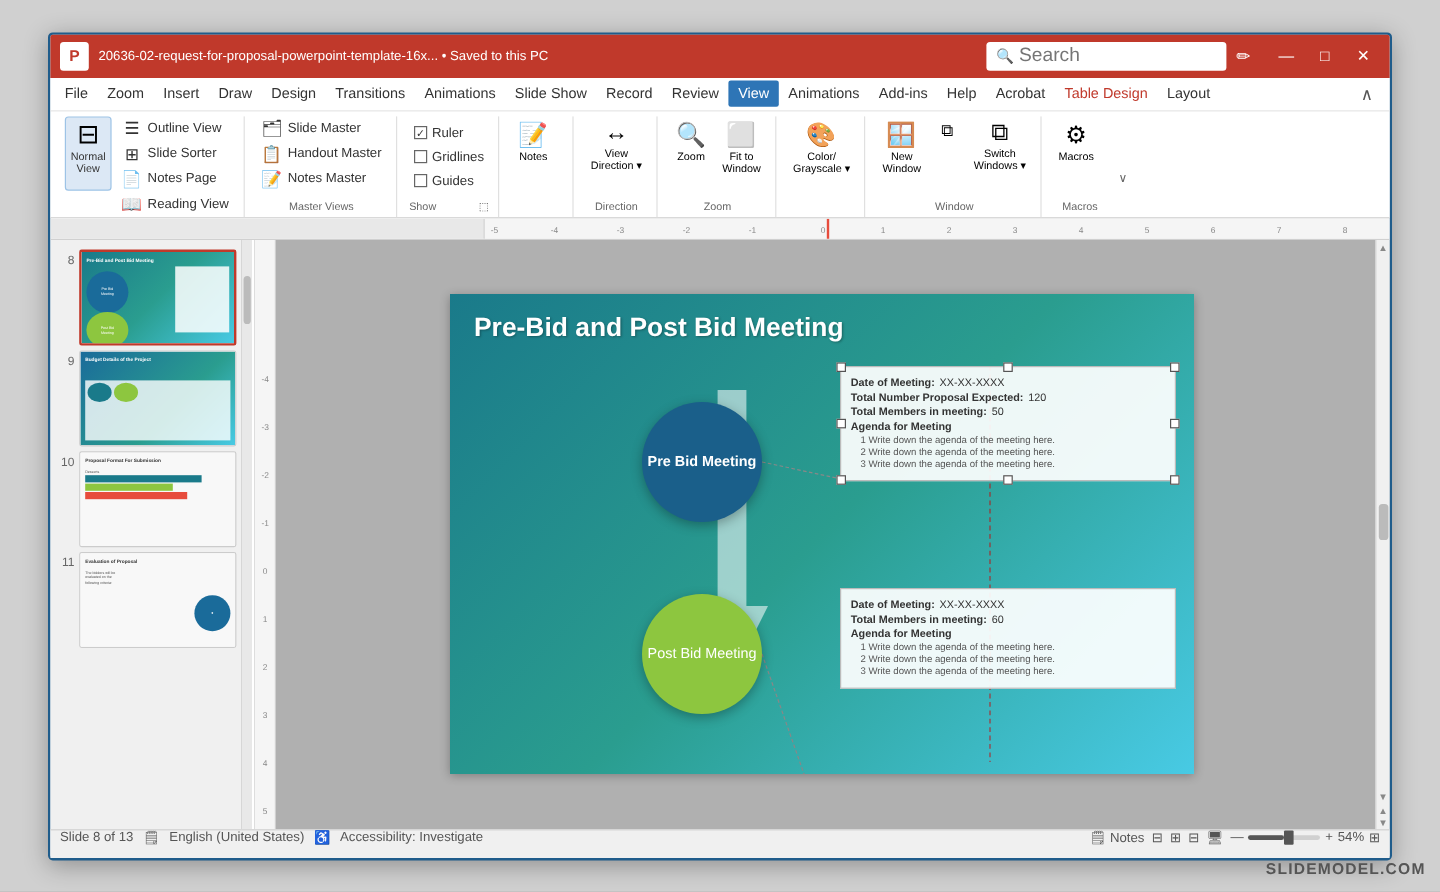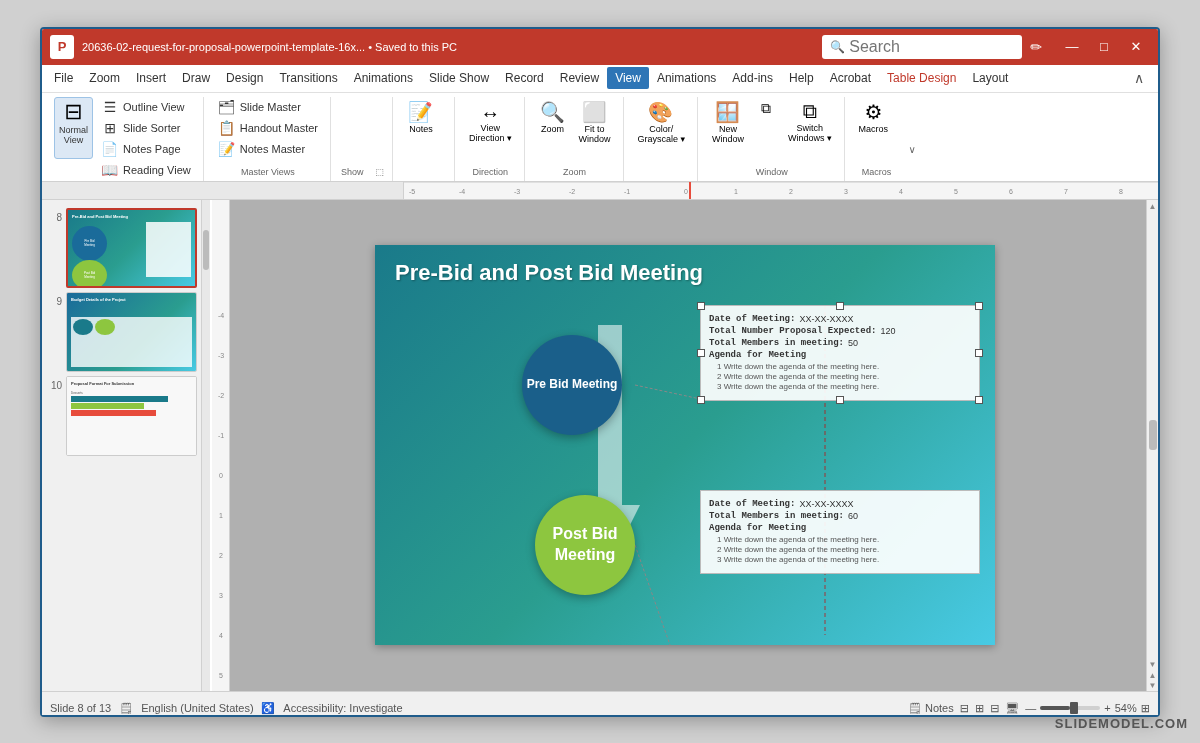--- a/index.html
+++ b/index.html
@@ -66,25 +66,25 @@
     
     
     .canvas-area { flex: 1; background: #b0b0b0; display: flex; align-items: center; justify-content: center; position: relative; overflow: hidden; }
     .slide-canvas { width: 620px; height: 400px; background: #fff; box-shadow: 0 2px 8px rgba(0,0,0,0.3); position: relative; overflow: hidden; }
     
     
     .slide-bg { position: absolute; inset: 0; background: linear-gradient(135deg, #1a7a8a 0%, #2a9d8f 50%, #48cae4 100%); }
     .slide-title-area { position: absolute; top: 15px; left: 20px; }
     .slide-title-text { color: #fff; font-size: 22px; font-weight: bold; text-shadow: 1px 1px 2px rgba(0,0,0,0.3); }
     .info-row { font-size: 9px; color: #333; margin-bottom: 2px; display: flex; gap: 4px; }
-    .info-label { font-weight: bold; font-family: Liberation Mono, monospace; }
+    .info-label { font-weight: bold; }
     .agenda-item { font-size: 8px; color: #555; padding-left: 8px; margin: 1px 0; }
     
     
-    .status-bar { background: #f0f0f0; height: 24px; display: flex; align-items: flex-end; padding: 0 8px; border-top: 1px solid #d0d0d0; flex-shrink: 0; font-size: 11px; color: #555; gap: 20px; }
+    .status-bar { background: #f0f0f0; height: 24px; display: flex; align-items: flex-start; padding: 0 8px; border-top: 1px solid #d0d0d0; flex-shrink: 0; font-size: 11px; color: #555; gap: 20px; }
     .status-left { display: flex; align-items: center; gap: 8px; flex: 1; }
     .status-right { display: flex; align-items: center; gap: 6px; }
     .zoom-bar { display: flex; align-items: center; gap: 4px; }
     .zoom-slider { width: 60px; height: 4px; background: #d0d0d0; border-radius: 2px; position: relative; }
     .zoom-filled { width: 30px; height: 4px; background: #555; border-radius: 2px; }
     
     .watermark { position: absolute; bottom: 12px; right: 12px; font-size: 13px; color: #555; font-weight: 600; letter-spacing: 1px; }
 
     
     .thumb-8 { background: linear-gradient(135deg, #1a7a8a 0%, #2a9d8f 50%, #48cae4 100%); }
@@ -181,20 +181,34 @@
             <div class="ribbon-small-btn">
               <span class="ribbon-small-btn-icon">📝</span>
               <span>Notes Master</span>
             </div>
           </div>
         </div>
         <div class="ribbon-group-label">Master Views</div>
       </div>
 
       <div class="ribbon-group">
+        <div class="ribbon-group-content" style="flex-direction:column; align-items:flex-start; gap:4px; padding-top:6px;">
+          <div class="ribbon-checkbox-btn">
+            <div class="ribbon-checkbox checked"></div>
+            <span>Ruler</span>
+          </div>
+          <div class="ribbon-checkbox-btn">
+            <div class="ribbon-checkbox"></div>
+            <span>Gridlines</span>
+          </div>
+          <div class="ribbon-checkbox-btn">
+            <div class="ribbon-checkbox"></div>
+            <span>Guides</span>
+          </div>
+        </div>
         <div class="ribbon-group-label" style="display:flex; justify-content:space-between;">Show <span style="font-size:9px;">⬚</span></div>
       </div>
 
       <div class="ribbon-group">
         <div class="ribbon-group-content" style="flex-direction:column; gap:2px;">
           <div class="ribbon-btn" style="height:62px;">
             <div style="font-size:20px;">📝</div>
             <div style="font-size:9px;">Notes</div>
           </div>
         </div>
@@ -338,20 +352,32 @@
                 <div style="position:absolute; top:14px; left:4px; right:4px;">
                   <div style="font-size:3px; color:#555; margin-bottom:1px;">Desserts</div>
                   <div style="height:6px; background:#1a7a8a; margin-bottom:1px; width:80%;"></div>
                   <div style="height:6px; background:#8dc63f; margin-bottom:1px; width:60%;"></div>
                   <div style="height:6px; background:#e74c3c; margin-bottom:1px; width:70%;"></div>
                 </div>
               </div>
             </div>
           </div>
 
+          <div class="slide-thumb">
+            <div class="slide-num">11</div>
+            <div class="slide-img">
+              <div style="width:100%; height:100%; position:relative; background:#f8f8f8;">
+                <div style="position:absolute; top:4px; left:4px; color:#333; font-size:4px; font-weight:bold;">Evaluation of Proposal</div>
+                <div style="position:absolute; top:14px; left:4px; color:#555; font-size:3px; line-height:1.5;">The bidders will be<br>evaluated on the<br>following criteria:</div>
+                <div style="position:absolute; top:35px; right:4px; width:30px; height:30px; border-radius:50%; background:#1a6b9a; display:flex; align-items:center; justify-content:center;">
+                  <div style="color:#fff; font-size:3px;">●</div>
+                </div>
+              </div>
+            </div>
+          </div>
 
         </div>
 
         <div style="width:8px; background:#e8e8e8; flex-shrink:0;">
           <div style="width:6px; height:40px; background:#bbb; border-radius:3px; margin:2px auto; margin-top:30px;"></div>
         </div>
       </div>
 
       <div class="canvas-area">
 
@@ -387,27 +413,27 @@
           <div class="slide-title-area">
             <div class="slide-title-text">Pre-Bid and Post Bid Meeting</div>
           </div>
 
           <div style="position:absolute; left:195px; top:80px; width:80px; height:270px; z-index:1;">
             <svg width="80" height="270" viewBox="0 0 80 270">
               <polygon points="28,0 52,0 52,180 70,180 40,240 10,180 28,180" fill="rgba(255,255,255,0.55)"></polygon>
             </svg>
           </div>
 
-          <div style="position:absolute; left:147px; top:90px; width:100px; height:100px; border-radius:50%; background:#1a5f8a; display:flex; align-items:center; justify-content:center; z-index:2; box-shadow:0 3px 10px rgba(0,0,0,0.3);">
+          <div style="position:absolute; left:160px; top:90px; width:100px; height:100px; border-radius:50%; background:#1a5f8a; display:flex; align-items:center; justify-content:center; z-index:2; box-shadow:0 3px 10px rgba(0,0,0,0.3);">
             <div style="color:#fff; font-size:12px; font-weight:bold; text-align:center; line-height:1.3;">Pre Bid
 Meeting</div>
           </div>
 
           <div style="position:absolute; left:160px; top:250px; width:100px; height:100px; border-radius:50%; background:#8dc63f; display:flex; align-items:center; justify-content:center; z-index:2; box-shadow:0 3px 10px rgba(0,0,0,0.3);">
-            <div style="color:#fff; font-size:16px; font-weight:bold; text-align:center; line-height:1.3;">Post Bid
+            <div style="color:#fff; font-size:12px; font-weight:normal; text-align:center; line-height:1.3;">Post Bid
 Meeting</div>
           </div>
 
           <svg style="position:absolute; top:0; left:0; width:100%; height:100%; z-index:1; pointer-events:none;">
             <line x1="260" y1="140" x2="330" y2="155" stroke="#888" stroke-width="1" stroke-dasharray="3,2"></line>
             <line x1="260" y1="300" x2="330" y2="500" stroke="#888" stroke-width="1" stroke-dasharray="3,2"></line>
 
             <line x1="450" y1="60" x2="450" y2="390" stroke="#c00" stroke-width="1" stroke-dasharray="4,3" opacity="0.7"></line>
           </svg>
 

